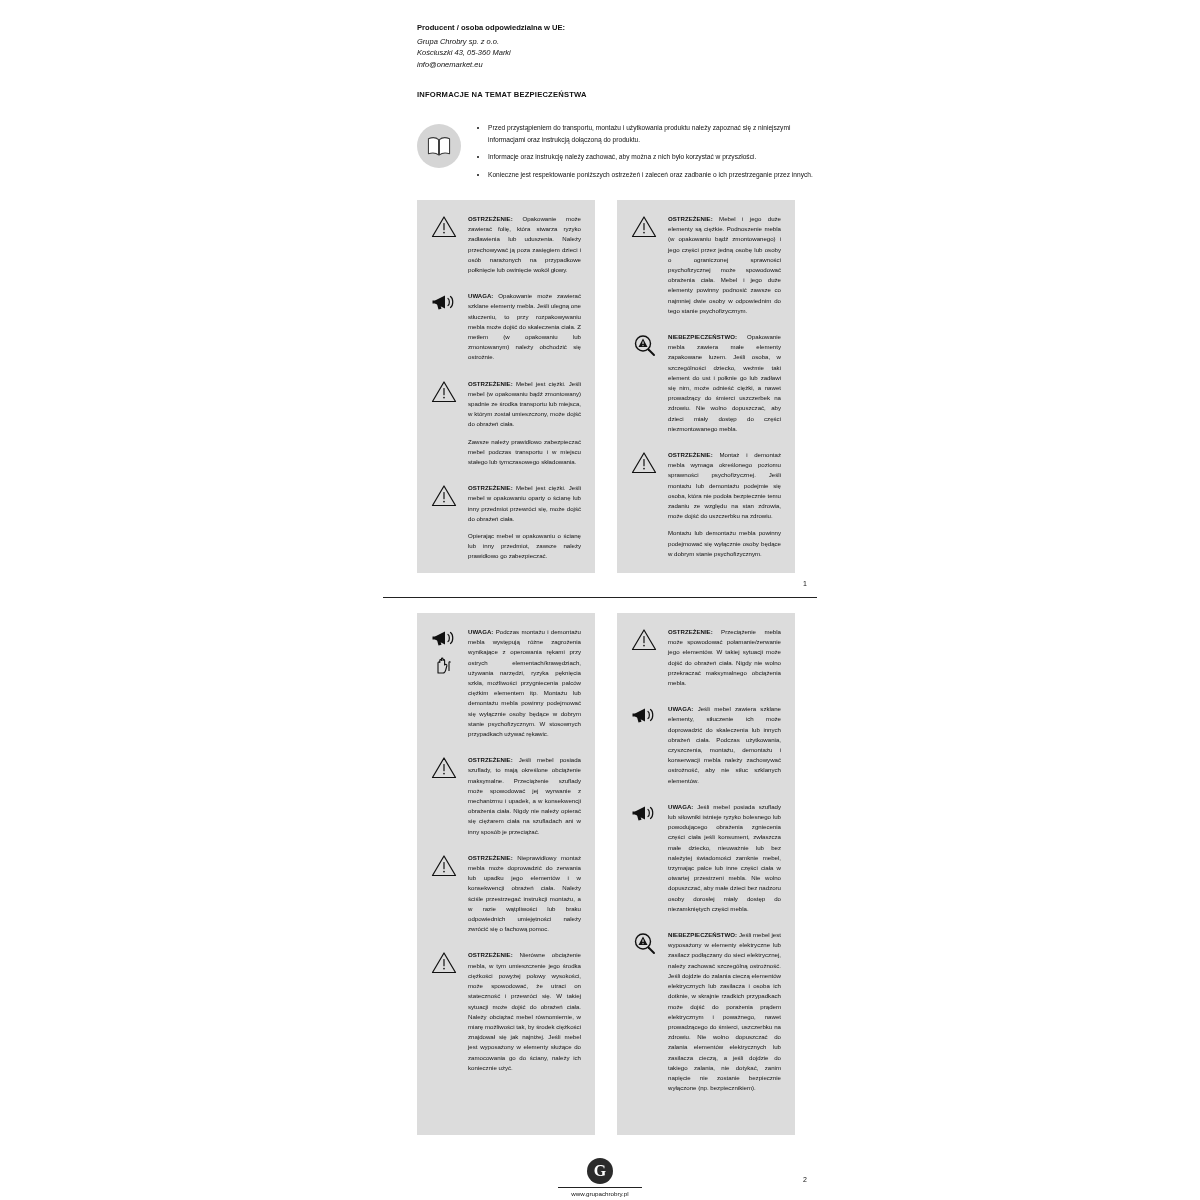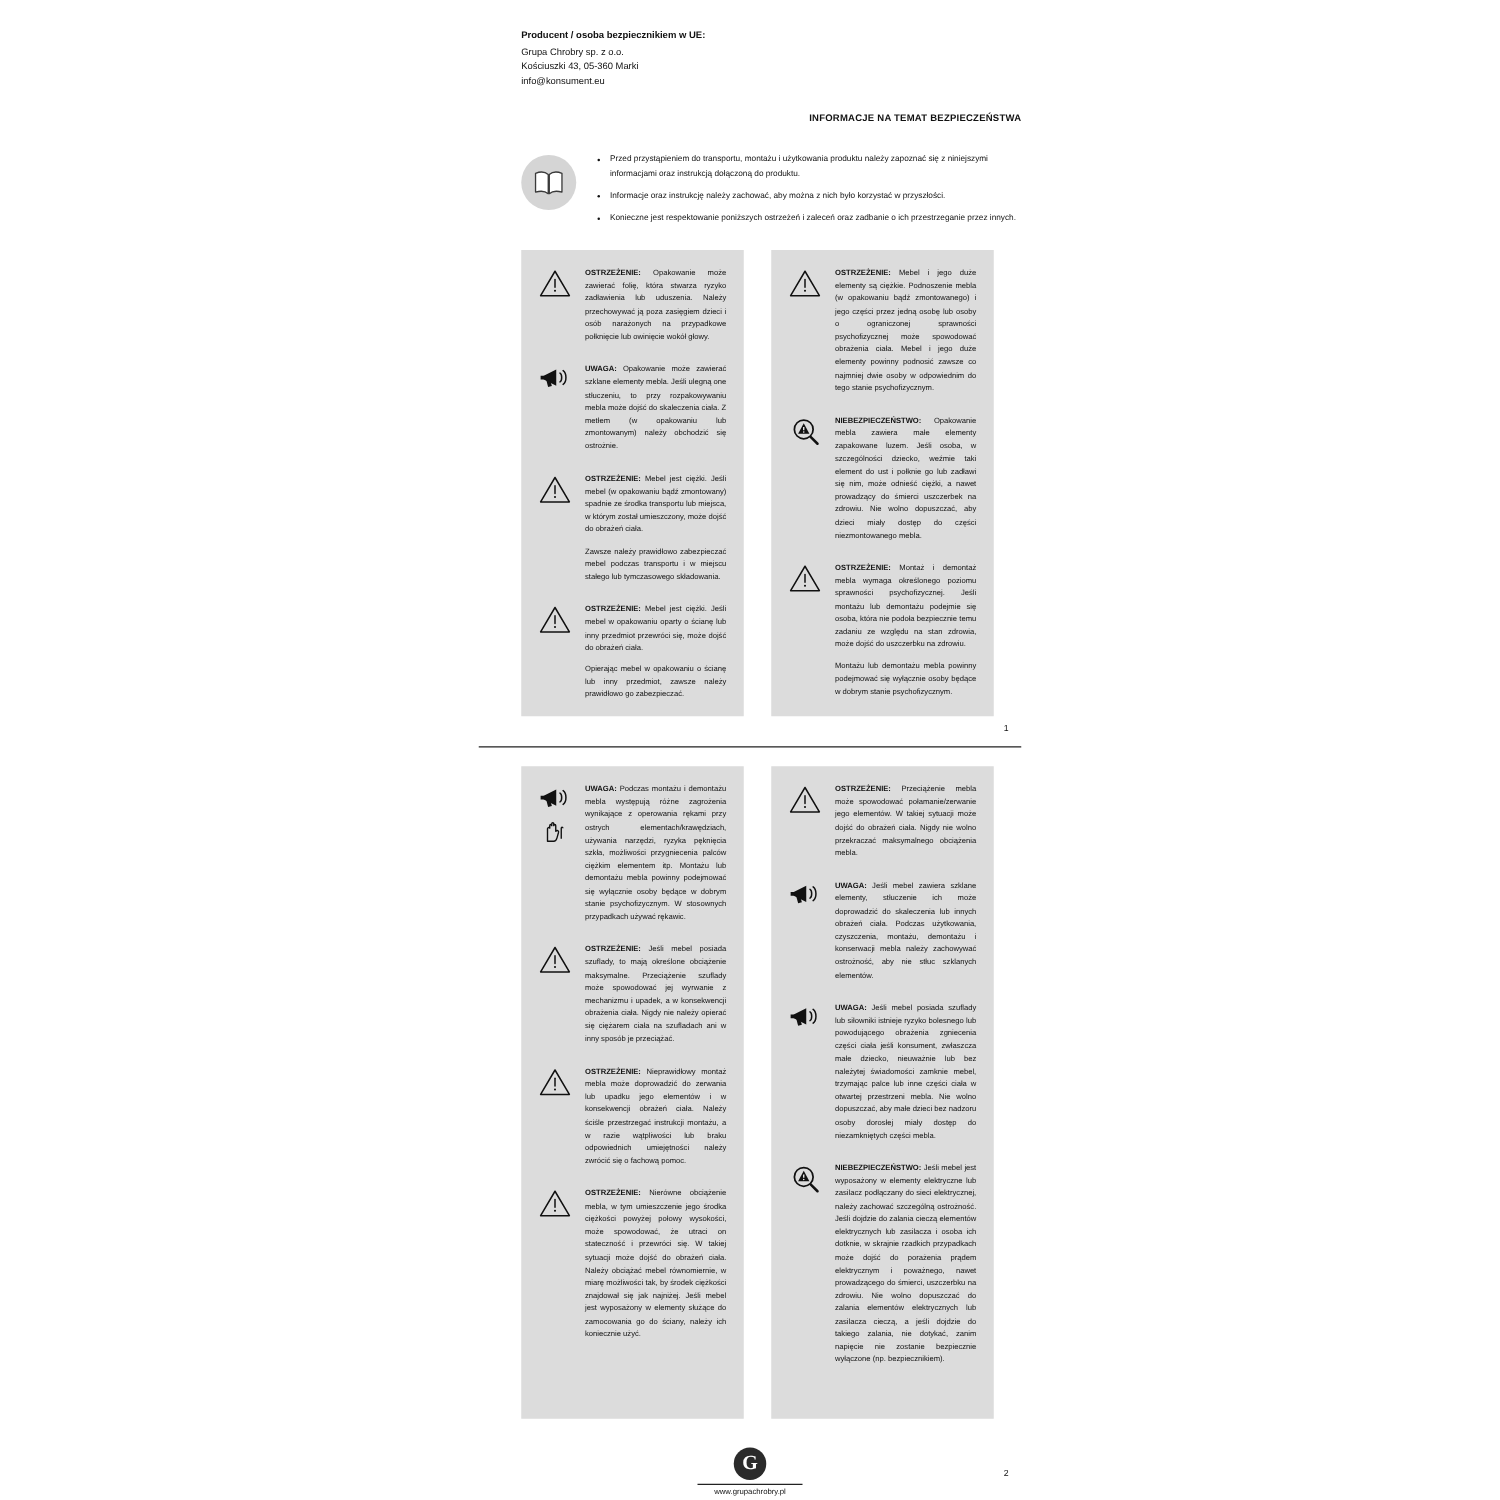--- a/index.html
+++ b/index.html
@@ -26,28 +26,28 @@
     font-size: 7.5px;
     line-height: 11.6px;
     color: #111;
   }
   .manufacturer .m-title {
     font-weight: bold;
     font-size: 7.6px;
     display: block;
     margin-bottom: 2px;
   }
-  .manufacturer .m-line { display: block; }
+  .manufacturer .m-line { display: block; font-style: italic; }
 
   .safety-title {
     position: absolute;
     left: 417px;
     top: 90px;
     width: 400px;
-    text-align: right;
+    text-align: left;
     font-weight: bold;
     font-size: 7.6px;
     letter-spacing: .2px;
   }
 
   
   .intro {
     position: absolute;
     left: 417px;
     top: 122px;
@@ -158,24 +158,24 @@
     width: 84px;
     text-align: center;
   }
 </style>
 </head>
 <body>
 
 <div class="page">
 
   <div class="manufacturer">
-    <span class="m-title">Producent / osoba bezpiecznikiem w UE:</span>
+    <span class="m-title">Producent / osoba odpowiedzialna w UE:</span>
     <span class="m-line">Grupa Chrobry sp. z o.o.</span>
     <span class="m-line">Kościuszki 43, 05-360 Marki</span>
-    <span class="m-line">info@konsument.eu</span>
+    <span class="m-line">info@onemarket.eu</span>
   </div>
 
   <div class="safety-title">INFORMACJE NA TEMAT BEZPIECZEŃSTWA</div>
 
   <div class="intro">
     <div class="intro-icon">
       <svg viewBox="0 0 32 32" xmlns="http://www.w3.org/2000/svg">
         <path d="M3 7c5-2 9-2 12.5 1.2V27C12 24 8 24 3 25.5V7z" fill="#fff" stroke="#3a3a3a" stroke-width="1.3" stroke-linejoin="round"></path>
         <path d="M29 7c-5-2-9-2-12.5 1.2V27C20 24 24 24 29 25.5V7z" fill="#fff" stroke="#3a3a3a" stroke-width="1.3" stroke-linejoin="round"></path>
         <path d="M16 8.5V27" stroke="#3a3a3a" stroke-width="1.2"></path>

